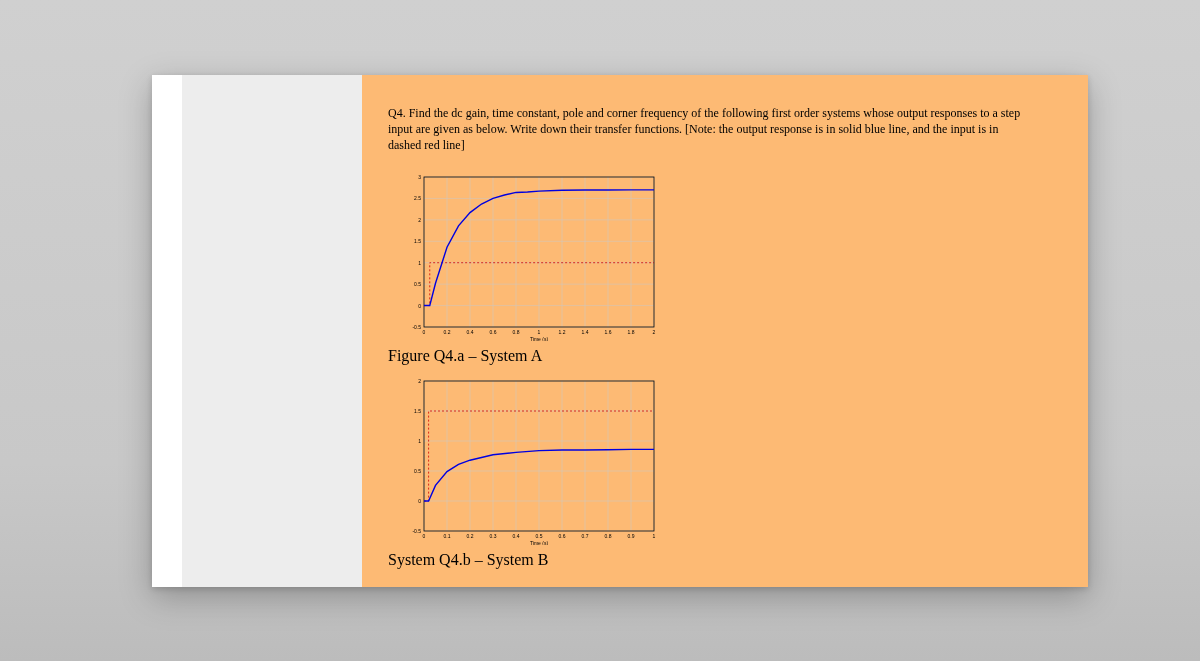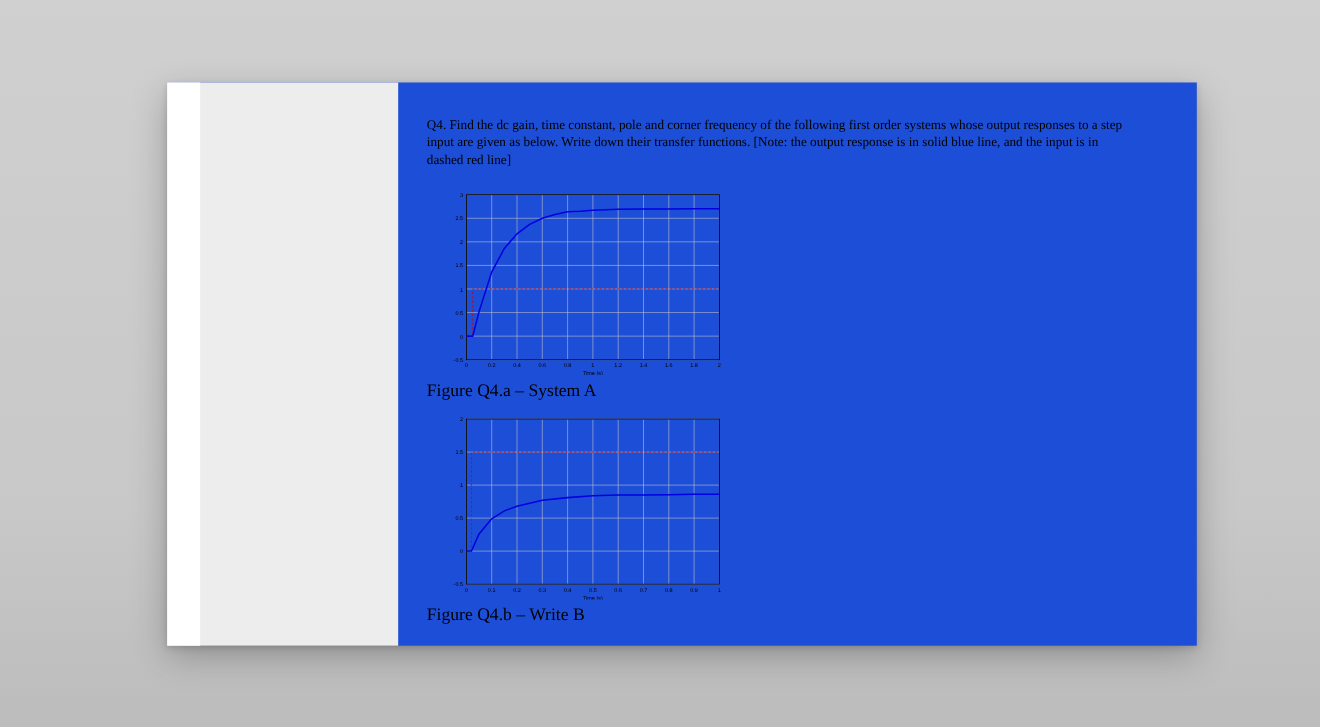--- a/index.html
+++ b/index.html
@@ -14,21 +14,21 @@
   .stage {
     width: 1200px;
     height: 661px;
     display: flex;
     align-items: center;
     justify-content: center;
   }
   .paper {
     width: 936px;
     height: 512px;
-    background: #1d4ed8;
+    background: #fdba74;
     box-shadow: 0 10px 30px rgba(0,0,0,0.25), 0 2px 6px rgba(0,0,0,0.15);
     position: relative;
     display: flex;
     margin-left: 40px;
   }
   .sidebar {
     width: 180px;
     height: 100%;
     background: #ededed;
     border-left: 30px solid #ffffff;
@@ -192,17 +192,17 @@
             <text class="tick-label" x="115" y="157" text-anchor="middle">0.5</text>
             <text class="tick-label" x="138" y="157" text-anchor="middle">0.6</text>
             <text class="tick-label" x="161" y="157" text-anchor="middle">0.7</text>
             <text class="tick-label" x="184" y="157" text-anchor="middle">0.8</text>
             <text class="tick-label" x="207" y="157" text-anchor="middle">0.9</text>
             <text class="tick-label" x="230" y="157" text-anchor="middle">1</text>
             <text class="axis-label" x="115" y="164" text-anchor="middle">Time (s)</text>
           </g>
         </svg>
       </div>
-      <div class="fig-caption">Figure Q4.b – Write B</div>
+      <div class="fig-caption">System Q4.b – System B</div>
 
     </div>
   </div>
 </div>
 
 </body></html>

